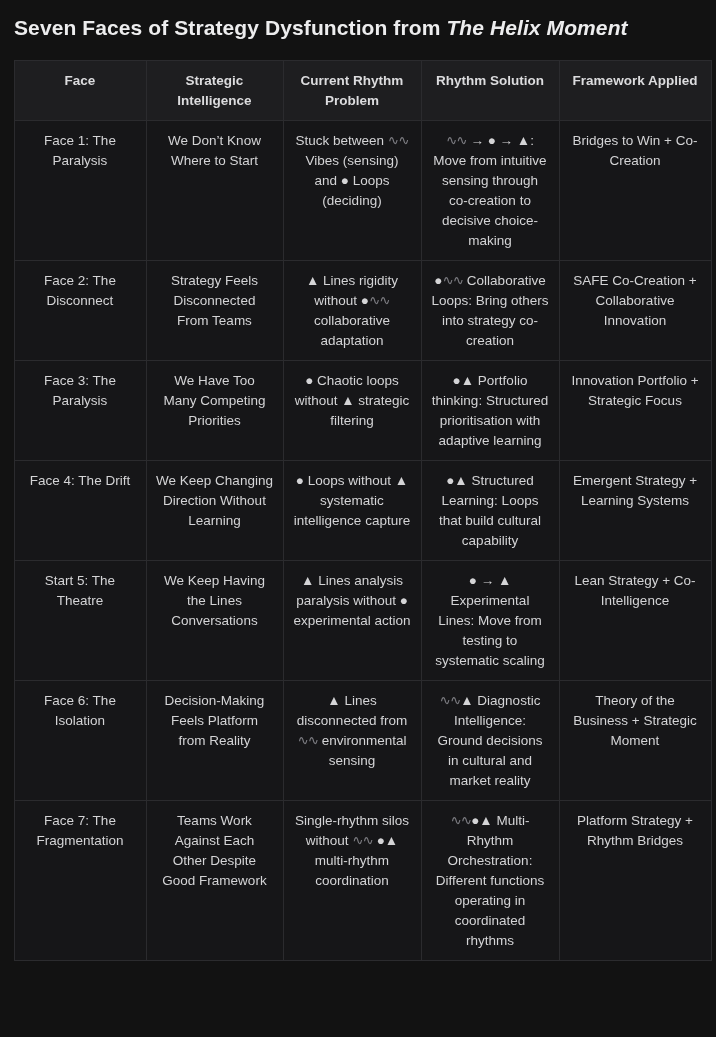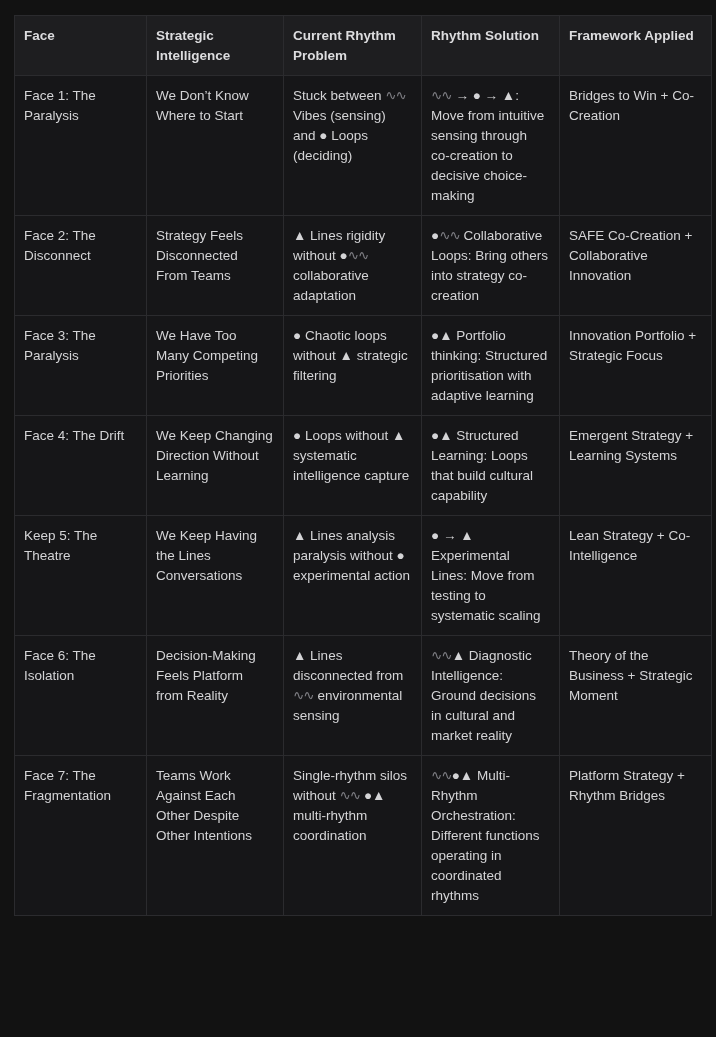--- a/index.html
+++ b/index.html
@@ -30,38 +30,39 @@
   .title em{font-style:italic;}
   table{
     border-collapse:collapse;
     table-layout:fixed;
     width:697px;
     background:var(--cell_bg);
   }
   th,td{
     border:1px solid var(--border);
     vertical-align:top;
-    text-align:left;
+    text-align:center;
     padding:10px 10px 9px 9px;
     font-size:13.5px;
     line-height:20px;
     word-wrap:break-word;
   }
   th{
     background:var(--header_bg);
     color:var(--header_text);
     font-weight:600;
   }
   td{color:var(--text);}
   .wave{color:var(--wave);letter-spacing:-1px;}
 </style>
 </head>
 <body>
 
 <div class="page">
+  <h1 class="title"><span>Seven Faces of Strategy Dysfunction from </span><em>The Helix Moment</em></h1>
 
   <table>
     <colgroup>
       <col style="width:132px">
       <col style="width:137px">
       <col style="width:138px">
       <col style="width:138px">
       <col style="width:152px">
     </colgroup>
     <thead>
@@ -96,35 +97,35 @@
         <td>Innovation Portfolio + Strategic Focus</td>
       </tr>
       <tr>
         <td>Face 4: The Drift</td>
         <td>We Keep Changing Direction Without Learning</td>
         <td class="rich">● Loops without ▲ systematic intelligence capture</td>
         <td class="rich">●▲ Structured Learning: Loops that build cultural capability</td>
         <td>Emergent Strategy + Learning Systems</td>
       </tr>
       <tr>
-        <td>Keep 5: The Theatre</td>
+        <td>Start 5: The Theatre</td>
         <td>We Keep Having the Lines Conversations</td>
         <td class="rich">▲ Lines analysis paralysis without ● experimental action</td>
         <td class="rich">● → ▲ Experimental Lines: Move from testing to systematic scaling</td>
         <td>Lean Strategy + Co-Intelligence</td>
       </tr>
       <tr>
         <td>Face 6: The Isolation</td>
         <td>Decision-Making Feels Platform from Reality</td>
         <td class="rich">▲ Lines disconnected from <span class="wave">∿∿</span> environmental sensing</td>
         <td class="rich"><span class="wave">∿∿</span>▲ Diagnostic Intelligence: Ground decisions in cultural and market reality</td>
         <td>Theory of the Business + Strategic Moment</td>
       </tr>
       <tr>
         <td>Face 7: The Fragmentation</td>
-        <td>Teams Work Against Each Other Despite Other Intentions</td>
+        <td>Teams Work Against Each Other Despite Good Framework</td>
         <td class="rich">Single-rhythm silos without <span class="wave">∿∿</span> ●▲ multi-rhythm coordination</td>
         <td class="rich"><span class="wave">∿∿</span>●▲ Multi-Rhythm Orchestration: Different functions operating in coordinated rhythms</td>
         <td>Platform Strategy + Rhythm Bridges</td>
       </tr>
     </tbody>
   </table>
 </div>
 
 </body></html>

